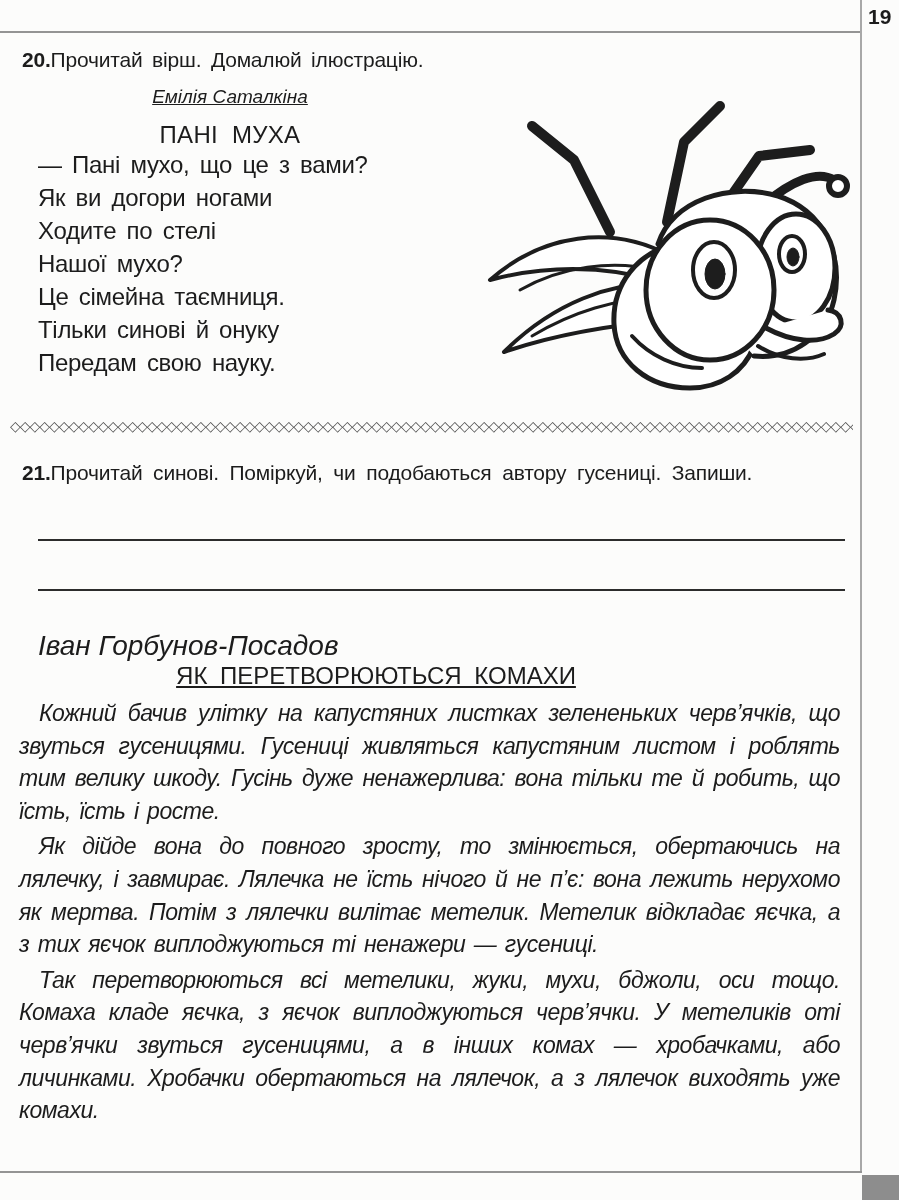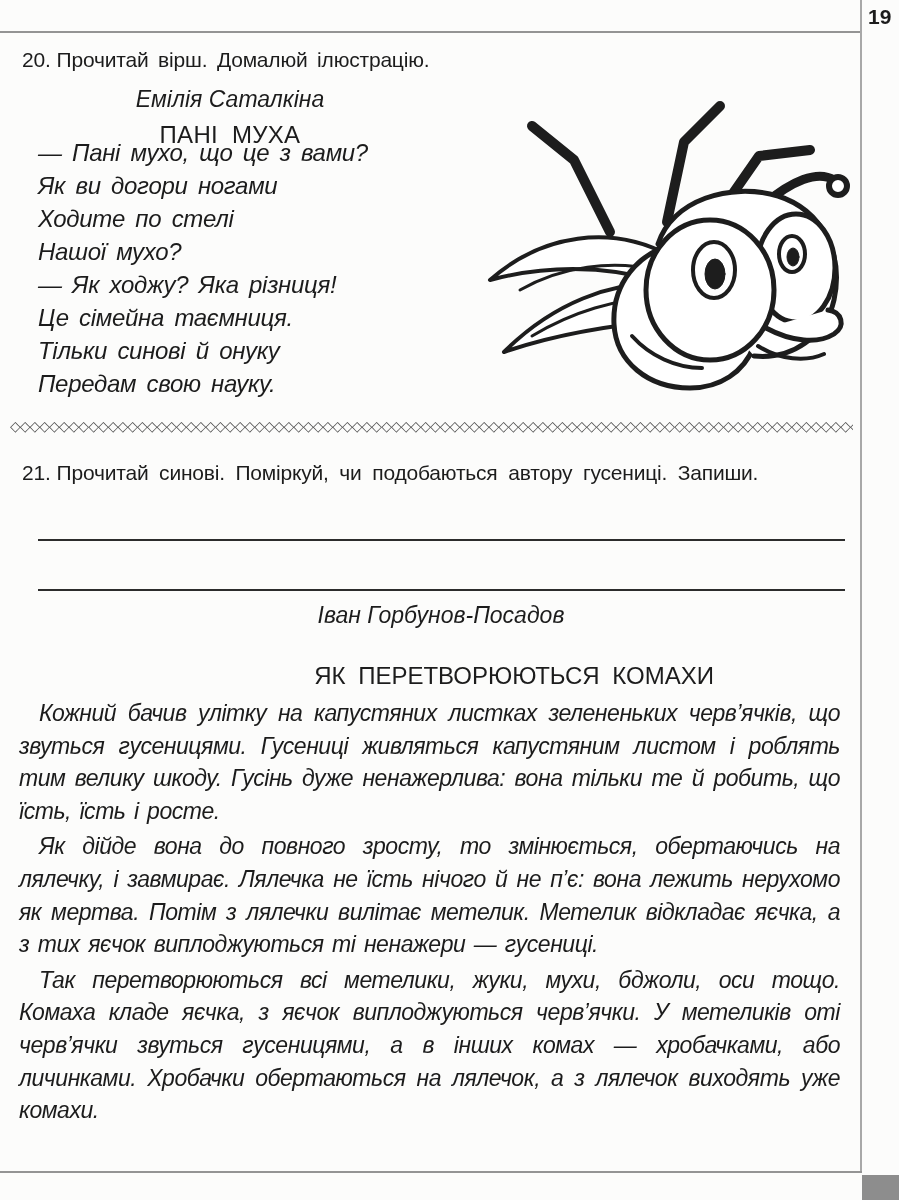--- a/index.html
+++ b/index.html
@@ -17,48 +17,48 @@
   .rule-bottom { position:absolute; left:0;  top:1171px; width:862px; height:2px; background:#949494; }
   .rule-right  { position:absolute; left:860px; top:0; width:2px; height:1173px; background:#a8a8a8; }
   .page-number { position:absolute; left:868px; top:5px; width:31px; text-align:left;
                  font-size:21px; font-weight:bold; }
   .corner-tab  { position:absolute; left:862px; top:1175px; width:37px; height:25px; background:#8d8d8d; }
 
   
   .task-line { position:absolute; left:22px; font-size:21px; letter-spacing:-0.2px; word-spacing:4px; }
   .task-20 { top:48px; }
   .task-21 { top:461px; word-spacing:5px; }
-  .task-num { font-weight:normal; margin-right:6px; }
+  .task-num { font-weight:bold; }
 
   
   .poem-author { position:absolute; left:20px; top:86px; width:420px; text-align:center;
-                 font-style:italic; font-size:23px; }
+                 font-style:italic; font-size:19px;text-decoration:underline; }
   .poem-title  { position:absolute; left:20px; top:121px; width:420px; text-align:center;
                  font-size:24px; word-spacing:7px; letter-spacing:0.3px; }
-  .poem-lines  { position:absolute; left:38px; top:136px; list-style:none;font-style:italic; }
+  .poem-lines  { position:absolute; left:38px; top:148px; list-style:none; }
   .poem-lines li { font-size:24px; line-height:33px; letter-spacing:-0.3px; word-spacing:4px; }
 
   
   .fly-box { position:absolute; left:462px; top:84px; width:402px; height:334px; }
 
   
   .divider { position:absolute; left:10px; top:417px; width:843px; height:18px;
              overflow:hidden; white-space:nowrap; font-size:14px; line-height:18px;
              letter-spacing:-1px; color:#4c4c4c; }
 
   
   .answer-line { position:absolute; left:38px; width:807px; height:0; border-top:2px solid #2c2c2c; }
   .answer-line.l1 { top:539px; }
   .answer-line.l2 { top:589px; }
 
   
-  .text-author { position:absolute; left:38px; top:602px; width:806px; text-align:center;
-                 font-style:italic; font-size:23px; }
-  .text-title  { position:absolute; left:38px; top:662px; width:806px; text-align:right;
-                 padding-right:130px; font-size:24px; word-spacing:6px; }
+  .text-author { position:absolute; left:38px; top:630px; width:806px; text-align:left;
+                 font-style:italic; font-size:28px; }
+  .text-title  { position:absolute; left:38px; top:662px; width:806px; text-align:center;
+                 padding-right:130px; font-size:24px; word-spacing:6px;text-decoration:underline; }
   .text-body   { position:absolute; left:19px; top:697px; width:821px; }
   .text-body p { font-size:23px; line-height:32.6px; text-align:justify; text-indent:20px;
                  letter-spacing:-0.45px; word-spacing:2.5px; margin-bottom:3px;font-style:italic; }
 </style>
 </head>
 <body>
 
 <div class="rule-top"></div>
 <div class="rule-right"></div>
 <div class="rule-bottom"></div>
@@ -69,21 +69,20 @@
   <span class="task-num">20.</span><span>Прочитай вірш. Домалюй ілюстрацію.</span>
 </div>
 
 <div class="poem-author">Емілія Саталкіна</div>
 <div class="poem-title">ПАНІ МУХА</div>
 <ul class="poem-lines">
   <li>— Пані мухо, що це з вами?</li>
   <li>Як ви догори ногами</li>
   <li>Ходите по стелі</li>
   <li>Нашої мухо?</li>
-  <li>— Як ходжу? Яка різниця!</li>
   <li>Це сімейна таємниця.</li>
   <li>Тільки синові й онуку</li>
   <li>Передам свою науку.</li>
 </ul>
 
 <div class="fly-box">
   <svg viewBox="0 0 402 334" width="402" height="334" fill="none" stroke="#1d1d1d" stroke-linecap="round" stroke-linejoin="round">
 
     <polyline points="148,148 112,76 70,42" stroke-width="10"></polyline>
     <polyline points="205,138 222,58 258,22" stroke-width="10"></polyline>

